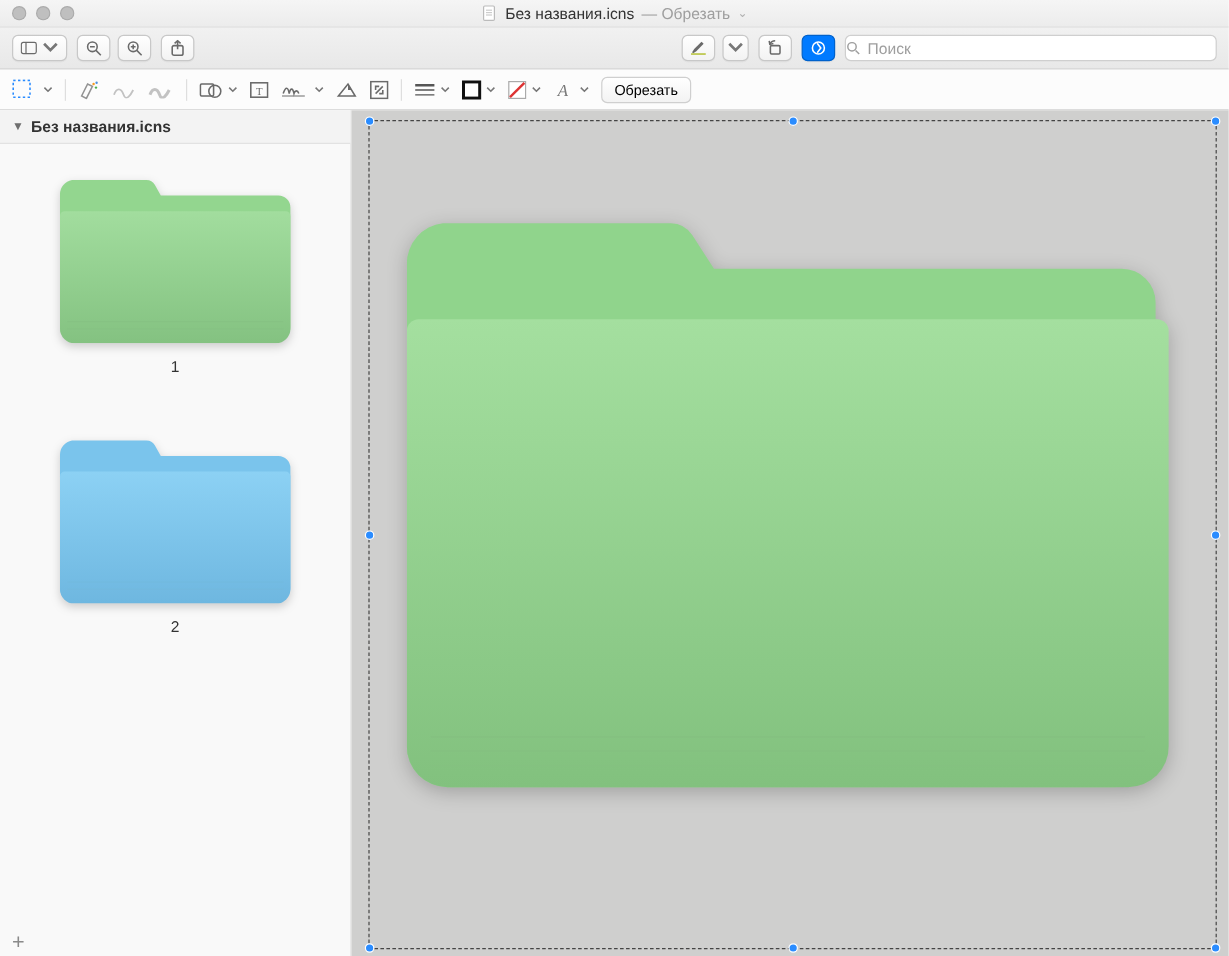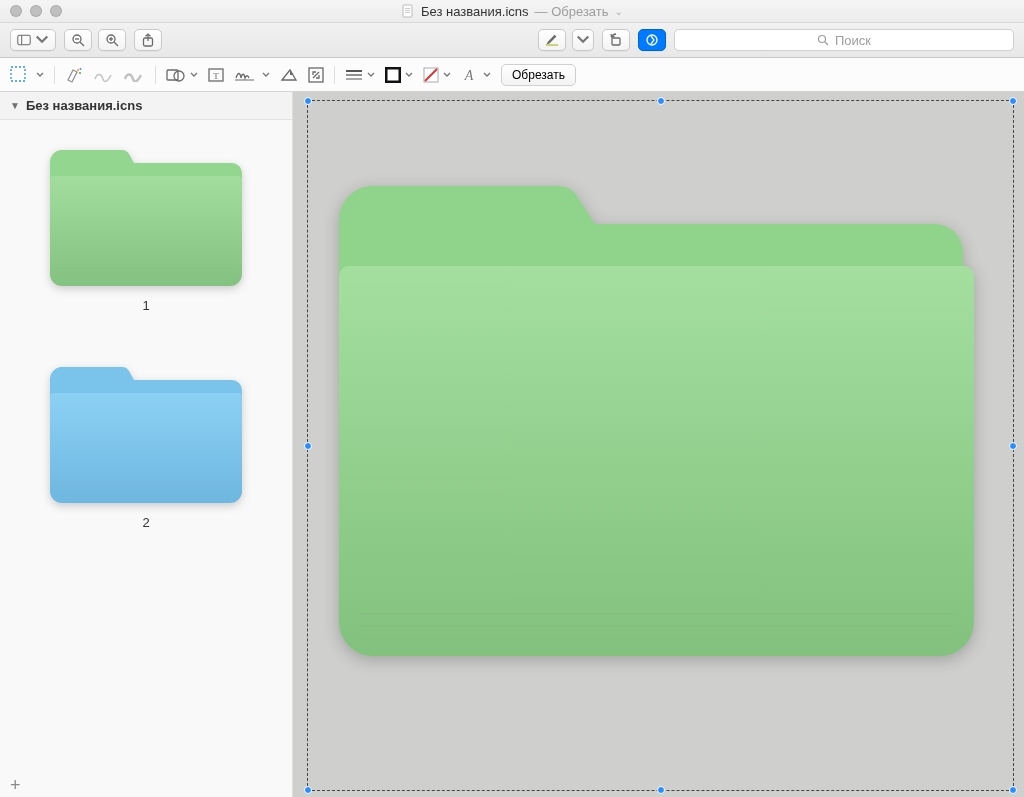--- a/index.html
+++ b/index.html
@@ -16,21 +16,21 @@
   .title-chev { color:#b0b0b0; font-size:10px; }
 
   
   .toolbar { height:35px; background:linear-gradient(#f1f1f1,#e8e8e8); border-bottom:1px solid #c7c7c7; display:flex; align-items:center; padding:0 10px; gap:8px; }
   .tb-group { display:flex; gap:6px; }
   .tb-btn { height:22px; min-width:24px; padding:0 6px; border:1px solid #c8c8c8; background:linear-gradient(#ffffff,#f3f3f3); border-radius:5px; display:flex; align-items:center; justify-content:center; color:#555; cursor:pointer; box-shadow:0 1px 0 rgba(0,0,0,.03);}
   .tb-btn svg { width:14px; height:14px; }
   .tb-btn.wide { min-width:40px; }
   .tb-btn.active { background:#007aff; border-color:#0062cc; color:#fff; }
   .toolbar .spacer { flex:1; }
-  .search-wrap { width:340px; height:22px; border:1px solid #cfcfcf; border-radius:5px; background:#fff; display:flex; align-items:center; justify-content:center; color:#9e9e9e; font-size:13px; gap:6px; }
+  .search-wrap { width:310px; height:22px; border:1px solid #cfcfcf; border-radius:5px; background:#fff; display:flex; align-items:center; color:#9e9e9e; font-size:13px; gap:6px; }
   .search-wrap svg { width:12px; height:12px; }
 
   
   .markup { height:34px; background:#fcfcfc; border-bottom:1px solid #d4d4d4; display:flex; align-items:center; padding:0 10px; gap:10px; }
   .mk-item { height:24px; display:flex; align-items:center; justify-content:center; color:#6b6b6b; cursor:pointer; }
   .mk-item svg { display:block; }
   .mk-sep { width:1px; height:18px; background:#dedede; }
   .mk-btn-crop { height:22px; border:1px solid #cfcfcf; border-radius:5px; background:linear-gradient(#ffffff,#f3f3f3); padding:0 10px; font-size:12px; cursor:pointer; }
   .markup .spacer { flex:1; }
   .chev-sm { margin-left:4px; }

